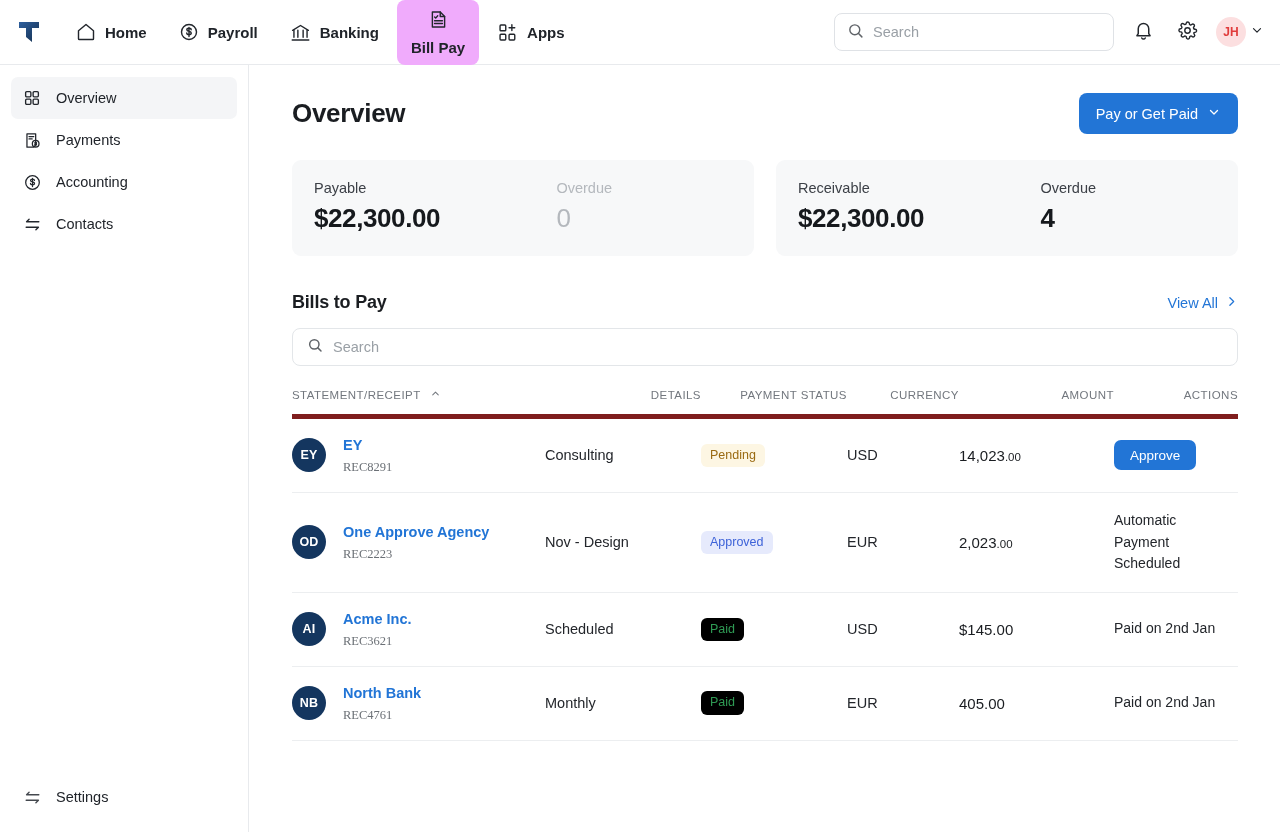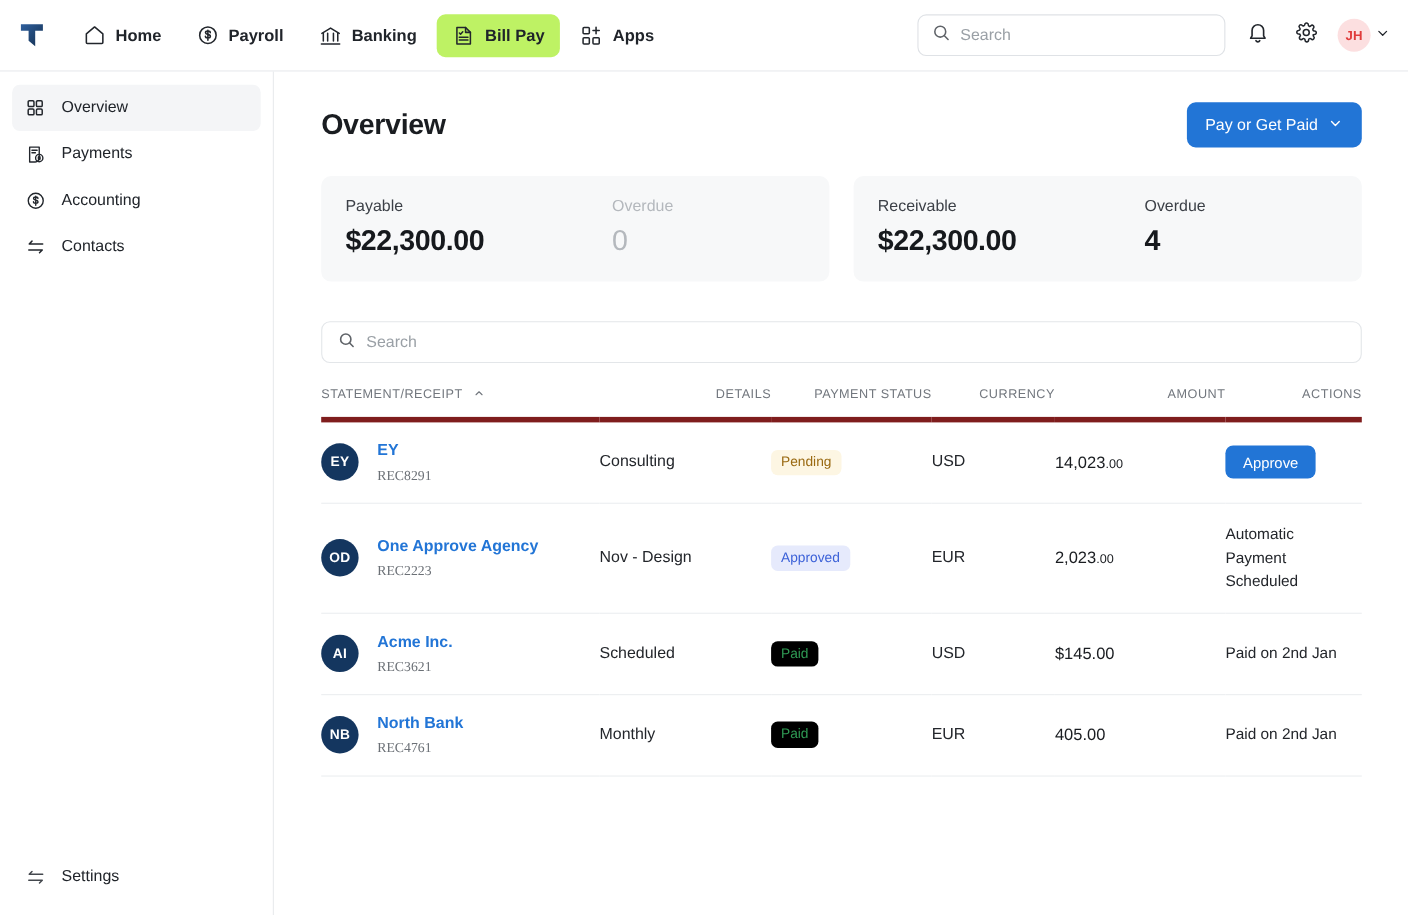--- a/index.html
+++ b/index.html
@@ -29,21 +29,21 @@
   .nav-item {
     display: flex; align-items: center; gap: 9px;
     padding: 9px 14px;
     border-radius: 8px;
     font-size: 15px;
     color: #20242a;
     cursor: pointer;
     white-space: nowrap;
     font-weight: bold;
   }
-  .nav-item.active { background: #bef264; }
+  .nav-item.active { background: #f0abfc; flex-direction: column; }
   .nav-item .ico { display: flex; align-items: center; }
 
   .nav-right {
     margin-left: auto;
     display: flex; align-items: center; gap: 14px;
   }
   .search-box {
     width: 280px; height: 38px;
     border: 1px solid #dfe2e6;
     border-radius: 8px;
@@ -431,20 +431,31 @@
           <div class="card-label">Receivable</div>
           <div class="card-value">$22,300.00</div>
         </div>
         <div class="card-col">
           <div class="card-label">Overdue</div>
           <div class="card-value">4</div>
         </div>
       </div>
     </div>
 
+    <div class="sect-head">
+      <div class="sect-title">Bills to Pay</div>
+      <div class="view-all">
+        <span>View All</span>
+        <span>
+          <svg width="13" height="13" viewBox="0 0 24 24" fill="none" stroke="#2275d6" stroke-width="2.3" stroke-linecap="round" stroke-linejoin="round">
+              <path d="M9 5l7 7-7 7"></path>
+            </svg>
+        </span>
+      </div>
+    </div>
 
     <div class="table-search">
       <span>
         <svg width="16" height="16" viewBox="0 0 24 24" fill="none" stroke="#5f6368" stroke-width="2.2" stroke-linecap="round">
             <circle cx="11" cy="11" r="7"></circle>
             <path d="M16.3 16.3 21 21"></path>
           </svg>
       </span>
       <input type="text" value="" placeholder="Search" style="">
     </div>

